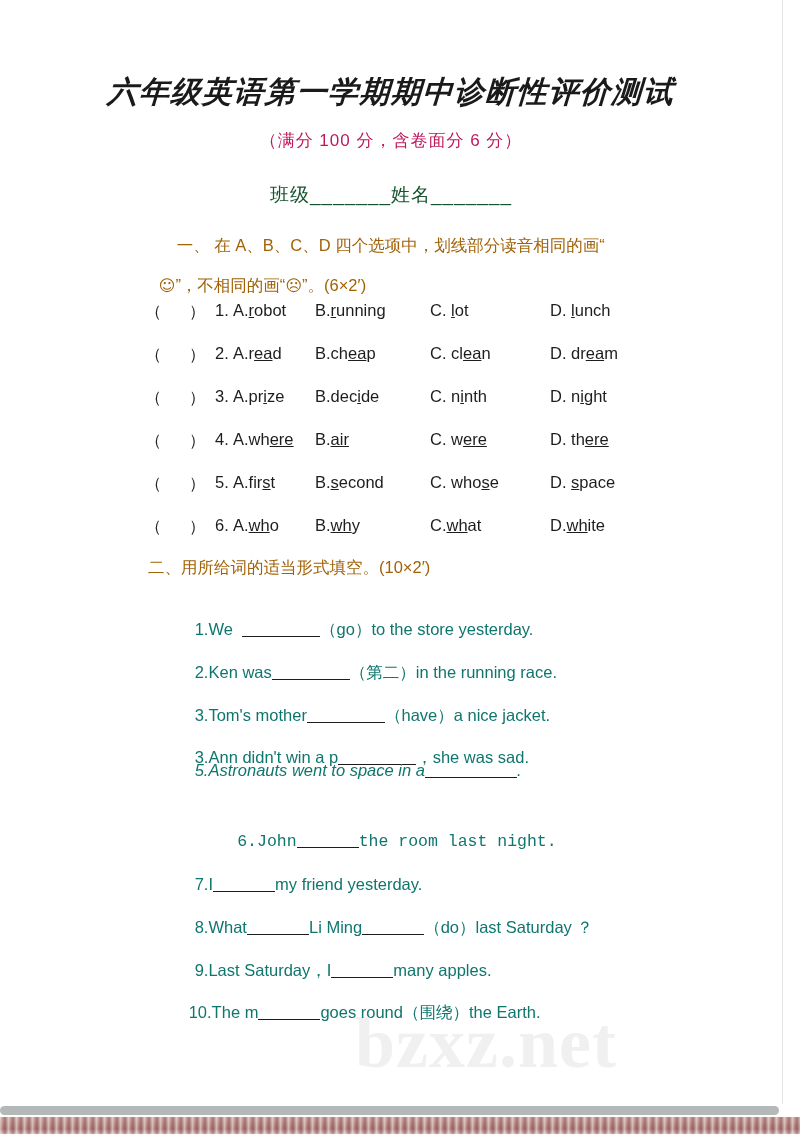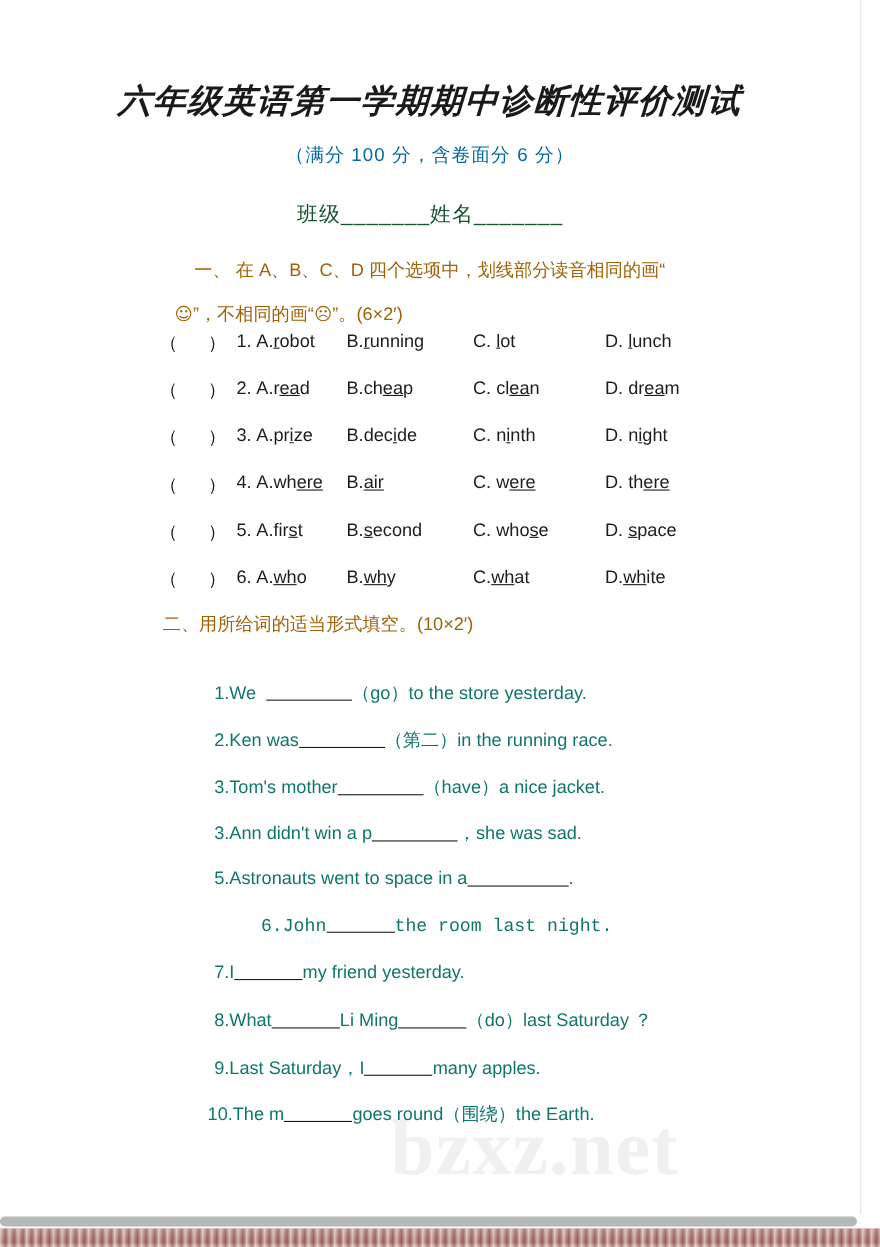--- a/index.html
+++ b/index.html
@@ -48,21 +48,21 @@
     font-style:italic;
     font-size:30px;
     letter-spacing:1.5px;
     color:#1a1a1a;
     transform:skewX(-3deg);
   }
   .subtitle{
     position:absolute;top:129px;left:0;width:782px;
     text-align:center;
     font-size:17px;
-    color:#0369a1;
+    color:#be185d;
     letter-spacing:1px;
   }
   .nameline{
     position:absolute;top:182px;left:0;width:782px;
     text-align:center;
     font-size:19px;
     color:#14532d;
     letter-spacing:1px;
   }
 
@@ -220,21 +220,21 @@
       </div>
 
       <div class="fib" style="top:686px;">
         <span>3.Tom's mother</span><span class="blank b-md"></span><span>（have）a nice jacket.</span>
       </div>
 
       <div class="fib" style="top:728px;">
         <span>3.Ann didn't win a p</span><span class="blank b-md"></span><span>，she was sad.</span>
       </div>
 
-      <div class="fib" style="top:771px;">
+      <div class="fib" style="top:742px;font-style:italic;">
         <span>5.Astronauts went to space in a</span><span class="blank b-lg"></span><span>.</span>
       </div>
 
       <div class="fib" style="top:813px;font-family:Liberation Mono, monospace;">
         <span>6.John</span><span class="blank b-sm"></span><span>the room last night.</span>
       </div>
 
       <div class="fib" style="top:856px;">
         <span>7.I</span><span class="blank b-sm"></span><span>my friend yesterday.</span>
       </div>

